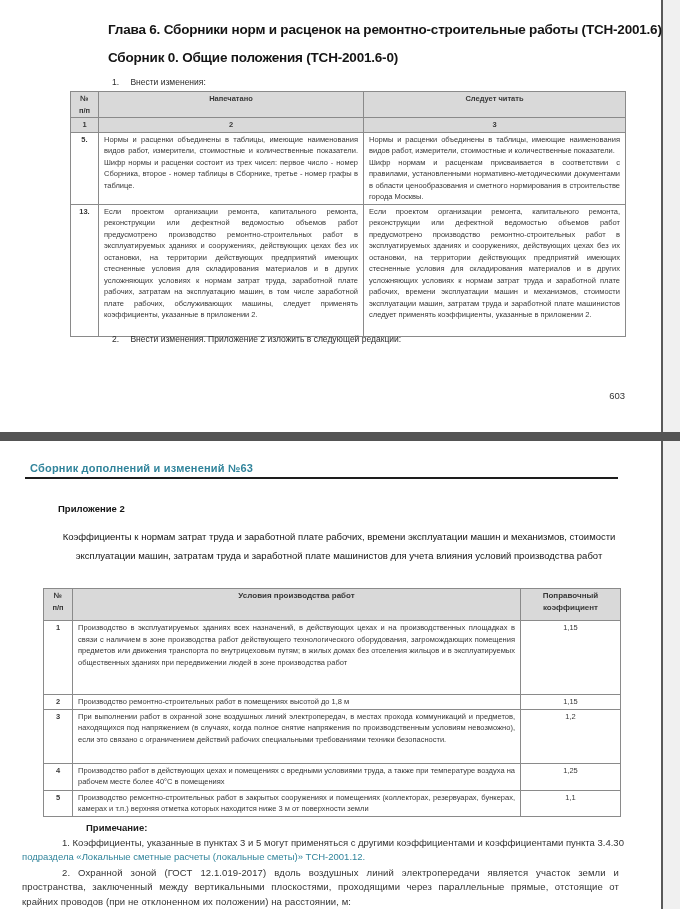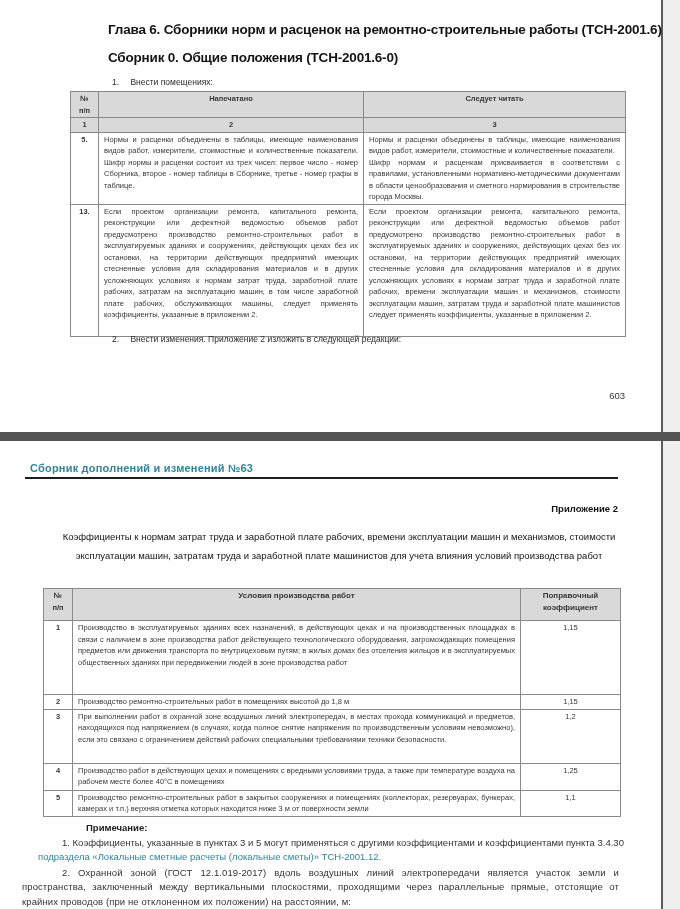--- a/index.html
+++ b/index.html
@@ -26,21 +26,21 @@
   td.numcell{text-align:center;font-weight:bold;font-size:7.5px;padding-top:3px;}
   td.bodycell{text-align:justify;white-space:pre-line;}
   td.coefcell{text-align:center;font-size:7.5px;padding-top:3px;}
 
   
   .divider{left:0;top:432px;width:680px;height:9px;background:#545454;z-index:5;}
 
   .collection-hdr{left:30px;top:462px;font-size:11px;font-weight:bold;letter-spacing:0.2px;}
   .hdr-rule{left:25px;top:477px;width:593px;height:2px;background:#1d1d1d;}
 
-  .appendix-label{left:70px;top:503px;width:548px;text-align:right;font-weight:bold;
+  .appendix-label{left:58px;top:503px;width:548px;font-weight:bold;
                   font-size:9.5px;color:#141414;}
   .appendix-title{left:60px;top:527px;width:558px;text-align:center;font-weight:normal;
                   font-size:9.5px;line-height:19px;color:#141414;}
 
   .page-num{left:70px;top:390px;width:555px;text-align:right;font-size:9.5px;color:#333;}
 
   .note-label{left:63px;top:822px;font-size:9.5px;font-weight:bold;color:#222;margin-left:23px;}
   .note-line1{left:22px;top:837px;width:597px;font-size:9.5px;color:#333;
               text-indent:40px;text-align:justify;text-align-last:justify;white-space:nowrap;}
   .note-line2{left:22px;top:851px;width:597px;font-size:9.5px;}
@@ -52,21 +52,21 @@
 
 <div class="stage">
 
   <div class="right-strip"></div>
 
   <div class="abs doc-title" style="top:22px;">Глава 6. Сборники норм и расценок на ремонтно-строительные работы (ТСН-2001.6)</div>
   <div class="abs doc-title" style="top:50px;">Сборник 0. Общие положения (ТСН-2001.6-0)</div>
 
   <div class="abs list-line" style="left:112px;top:77px;">
     <span class="list-num">1.</span>
-    <span>Внести помещениях:</span>
+    <span>Внести изменения:</span>
   </div>
 
   <table class="doc abs" style="left:70px;top:91px;width:555px;">
     <colgroup>
         <col style="width:28px;">
         <col style="width:265px;">
         <col style="width:262px;">
       </colgroup>
     <tbody>
         <tr style="height:22px;">
@@ -148,17 +148,17 @@
       <td class="numcell">5</td>
       <td class="bodycell">Производство ремонтно-строительных работ в закрытых сооружениях и помещениях (коллекторах, резервуарах, бункерах, камерах и т.п.) верхняя отметка которых находится ниже 3 м от поверхности земли</td>
       <td class="coefcell">1,1</td>
     </tr>
   </tbody>
     </table>
 
   <div class="abs note-label">Примечание:</div>
 
   <div class="abs note-line1">1. Коэффициенты, указанные в пунктах 3 и 5 могут применяться с другими коэффициентами и коэффициентами пункта 3.4.30</div>
-  <div class="abs note-line2" style="color:#31849b;margin-left:16px;">подраздела «Локальные сметные расчеты (локальные сметы)» ТСН-2001.12.</div>
+  <div class="abs note-line2" style="color:#31849b;">подраздела «Локальные сметные расчеты (локальные сметы)» ТСН-2001.12.</div>
 
   <div class="abs note-para">2. Охранной зоной (ГОСТ 12.1.019-2017)  вдоль воздушных линий электропередачи является участок земли и пространства, заключенный между вертикальными плоскостями, проходящими через параллельные прямые, отстоящие от крайних проводов (при не отклоненном их положении) на расстоянии, м:</div>
 
 </div>
 
 </body></html>

